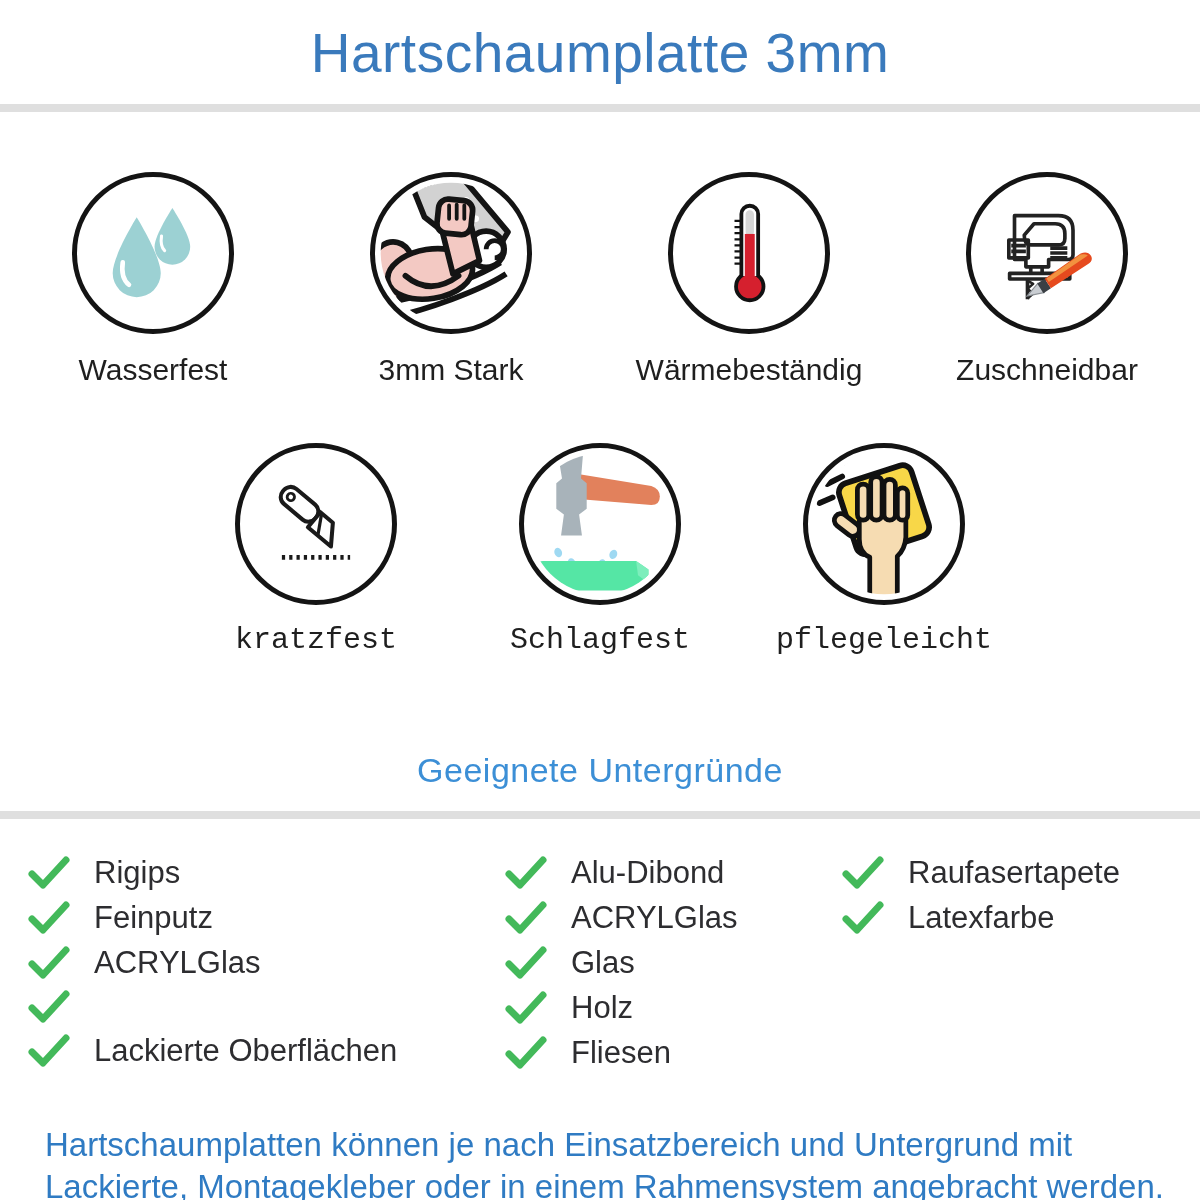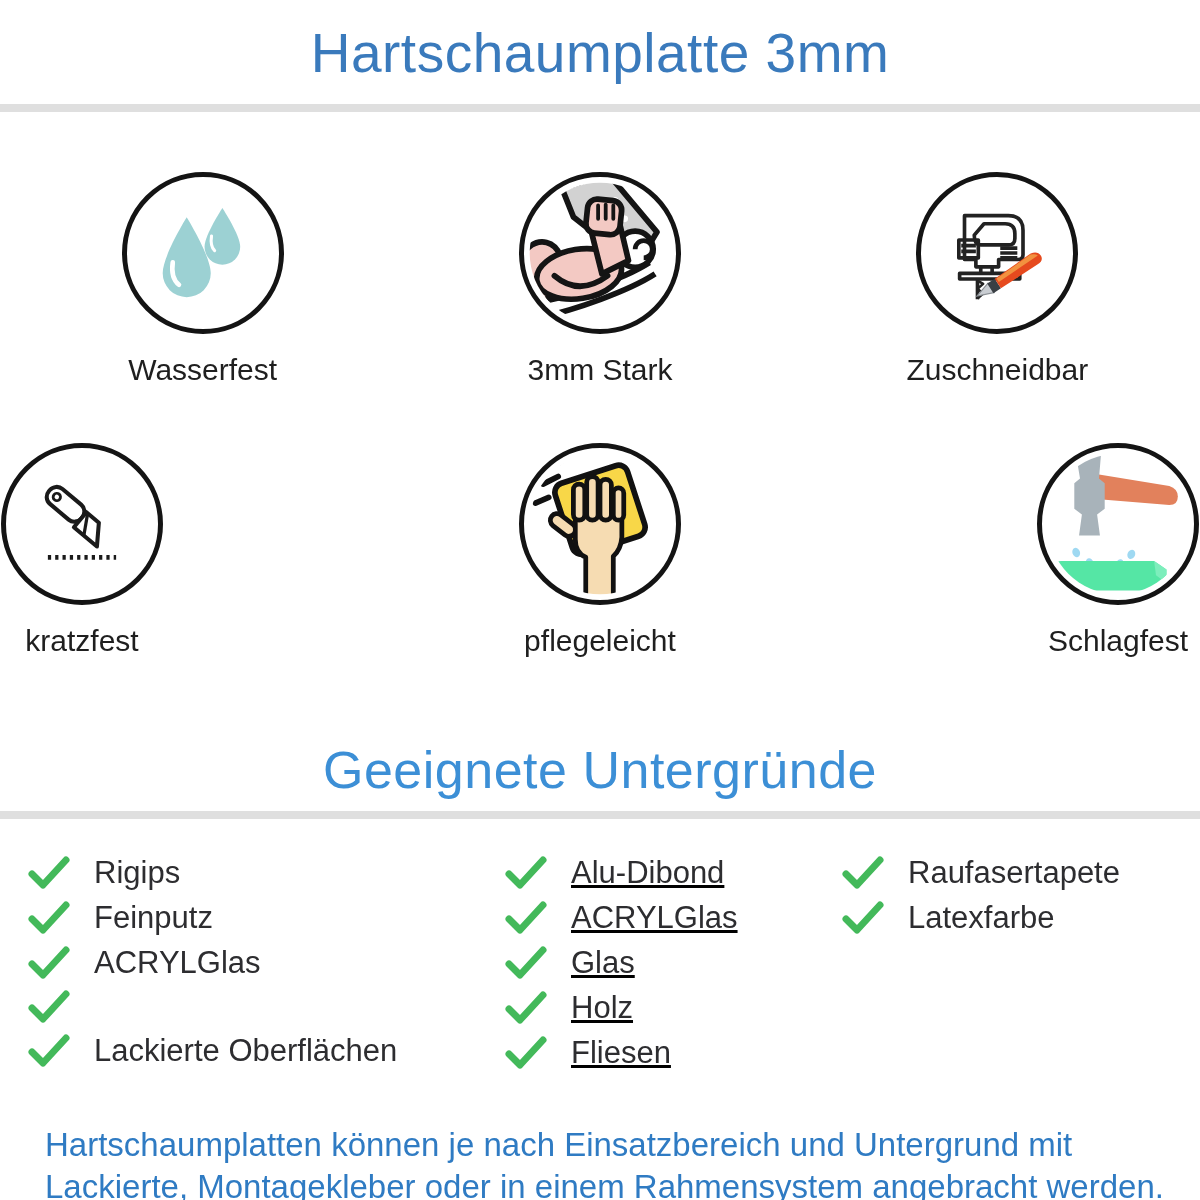--- a/index.html
+++ b/index.html
@@ -11,38 +11,38 @@
   .page-title{
     margin-top:26px;text-align:center;font-size:55px;line-height:54px;
     color:var(--title_blue,#3a7abc);letter-spacing:.5px;
   }
   .divider{height:8px;background:var(--divider_gray,#dfdfdf);width:1200px;}
   .divider.one{margin-top:24px;}
   .divider.two{margin-top:14px;}
   .features-row{display:flex;gap:12px;}
   .features-row.row1{margin-top:60px;padding:0 10px;}
   .features-row.row1 .feature{flex:1;}
-  .features-row.row2{margin-top:56px;justify-content:space-between;gap:120px;}
+  .features-row.row2{margin-top:56px;justify-content:center;gap:120px;font-family:Liberation Mono, monospace;}
   .features-row.row2 .feature{width:164px;}
   .feature{display:flex;flex-direction:column;align-items:center;}
   .icon-circle{
     width:152px;height:152px;border:5px solid #141414;border-radius:50%;
     background:#fff;display:flex;align-items:center;justify-content:center;overflow:hidden;
   }
   .feature-label{
     margin-top:18px;font-size:30px;line-height:35px;color:var(--label_dark,#1f1f1f);white-space:nowrap;
   }
   .section-title{
-    margin-top:86px;text-align:center;font-size:52px;line-height:53px;
+    margin-top:86px;text-align:center;font-size:34px;line-height:53px;
     color:var(--section_blue,#3c8fd6);letter-spacing:.5px;
   }
   .substrates{display:flex;margin-top:36px;padding-left:28px;}
   .substrate-col{list-style:none;margin:0;padding:0;}
   .substrate-col.c1{width:477px;}
-  .substrate-col.c2{width:337px;text-decoration:underline;}
+  .substrate-col.c2{width:337px;}
   .substrate-col li{
     display:flex;align-items:center;margin-bottom:9px;gap:24px;
     font-size:31px;color:#2d2d30;white-space:nowrap;
   }
   .check{flex:0 0 auto;}
   .footer-note{
     margin-top:44px;margin-left:45px;font-size:33px;line-height:42px;
     color:var(--footer_blue,#2f7bc3);
   }
 </style>
@@ -88,20 +88,41 @@
           <path d="M70 54 L100 46 L110 88 L82 102 Z" fill="#f3c9c3" stroke="#141414" stroke-width="6" stroke-linejoin="round"></path>
           <rect x="66" y="24" width="36" height="36" rx="10" transform="rotate(6 84 42)" fill="#f3c9c3" stroke="#141414" stroke-width="6"></rect>
           <path d="M78 30 V44 M86 29 V44 M94 30 V44" stroke="#141414" stroke-width="4" stroke-linecap="round"></path>
           <path d="M32 104 Q58 126 88 104" stroke="#141414" stroke-width="6" fill="none" stroke-linecap="round"></path>
         </g>
       </svg>
     </div>
     <div class="feature-label">3mm Stark</div>
   </div>
 
+  <div class="feature">
+    <div class="icon-circle">
+      <svg viewBox="0 0 160 160" width="122" height="122">
+        <circle cx="81" cy="124" r="18" fill="#d5202e" stroke="#121212" stroke-width="5"></circle>
+        <path d="M70 110 V29 a11 11 0 0 1 22 0 V110" fill="#ffffff" stroke="#121212" stroke-width="5"></path>
+        <rect x="75.5" y="24" width="11" height="34" rx="5.5" fill="#d6d6d6"></rect>
+        <rect x="74.5" y="55" width="13" height="58" fill="#d5202e"></rect>
+        <g stroke="#121212" stroke-width="3">
+          <line x1="61" y1="38" x2="72" y2="38"></line>
+            <line x1="61" y1="46" x2="72" y2="46"></line>
+          <line x1="61" y1="54" x2="72" y2="54"></line>
+            <line x1="61" y1="62" x2="72" y2="62"></line>
+          <line x1="61" y1="70" x2="72" y2="70"></line>
+            <line x1="61" y1="78" x2="72" y2="78"></line>
+          <line x1="61" y1="86" x2="72" y2="86"></line>
+            <line x1="61" y1="94" x2="72" y2="94"></line>
+        </g>
+      </svg>
+    </div>
+    <div class="feature-label">Wärmebeständig</div>
+  </div>
 
   <div class="feature">
     <div class="icon-circle">
       <svg viewBox="0 0 160 160" width="130" height="130">
         <g fill="none" stroke="#222222" stroke-width="4.5" stroke-linejoin="round">
           <path d="M40 34 H94 Q112 34 112 52 V82 Q112 88 106 88 H82 V97 H54 V88 H40 Z"></path>
           <path d="M64 44 H90 Q102 44 102 56 V62 Q102 70 94 70 H60 Q52 70 52 58 L64 44 Z"></path>
           <line x1="84" y1="74" x2="105" y2="74"></line>
             <line x1="84" y1="80" x2="105" y2="80"></line>
             <line x1="84" y1="86" x2="105" y2="86"></line>
@@ -134,45 +155,20 @@
         <g transform="rotate(40 72 66)" fill="#ffffff" stroke="#1a1a1a" stroke-width="5" stroke-linejoin="round">
           <rect x="30" y="54" width="52" height="24" rx="11"></rect>
           <polygon points="82,57 102,57 119,81 82,81"></polygon>
           <line x1="84" y1="57" x2="98" y2="81" stroke-width="4"></line>
           <circle cx="42" cy="66" r="4.5" stroke-width="3.5"></circle>
         </g>
         <line x1="38" y1="121" x2="122" y2="121" stroke="#1a1a1a" stroke-width="6" stroke-dasharray="4 5"></line>
       </svg>
     </div>
     <div class="feature-label">kratzfest</div>
-  </div>
-
-  <div class="feature">
-    <div class="icon-circle">
-      <svg viewBox="0 0 160 160" width="152" height="152">
-        <defs>
-            <clipPath id="clipHand">
-              <circle cx="80" cy="80" r="74"></circle>
-            </clipPath>
-          </defs>
-        <g clip-path="url(#clipHand)">
-          <path d="M20 38 l16 -8 M12 58 l14 -6 M30 20 l12 -8" stroke="#111111" stroke-width="6" stroke-linecap="round"></path>
-          <rect x="40" y="26" width="80" height="78" rx="10" transform="rotate(-18 80 65)" fill="#f8d748" stroke="#111111" stroke-width="6"></rect>
-          <g fill="#f6dcb2" stroke="#111111" stroke-width="5" stroke-linejoin="round">
-            <rect x="26" y="74" width="30" height="14" rx="7" transform="rotate(38 41 81)"></rect>
-            <path d="M54 66 L54 96 Q54 110 65 115 L65 158 L94 158 L94 114 Q102 107 103 94 L103 66 Z"></path>
-            <rect x="52" y="38" width="12" height="38" rx="6"></rect>
-            <rect x="66" y="30" width="12" height="46" rx="6"></rect>
-            <rect x="80" y="33" width="12" height="43" rx="6"></rect>
-            <rect x="94" y="42" width="11" height="34" rx="5.5"></rect>
-          </g>
-        </g>
-      </svg>
-    </div>
-    <div class="feature-label">pflegeleicht</div>
   </div>
 
   <div class="feature">
     <div class="icon-circle">
       <svg viewBox="0 0 160 160" width="152" height="152">
         <defs>
             <clipPath id="clipHammer">
               <circle cx="80" cy="80" r="74"></circle>
             </clipPath>
           </defs>
@@ -186,20 +182,45 @@
             <ellipse cx="82" cy="122" rx="4" ry="5" transform="rotate(15 82 122)"></ellipse>
             <ellipse cx="94" cy="112" rx="4" ry="5" transform="rotate(25 94 112)"></ellipse>
           </g>
           <path d="M10 128 Q10 119 20 119 L118 119 L131 128 L131 150 L10 150 Z" fill="#55e6a5"></path>
           <path d="M118 119 L131 128 L131 142 L120 134 Z" fill="#7deebc"></path>
         </g>
       </svg>
     </div>
     <div class="feature-label">Schlagfest</div>
   </div>
+
+  <div class="feature">
+    <div class="icon-circle">
+      <svg viewBox="0 0 160 160" width="152" height="152">
+        <defs>
+            <clipPath id="clipHand">
+              <circle cx="80" cy="80" r="74"></circle>
+            </clipPath>
+          </defs>
+        <g clip-path="url(#clipHand)">
+          <path d="M20 38 l16 -8 M12 58 l14 -6 M30 20 l12 -8" stroke="#111111" stroke-width="6" stroke-linecap="round"></path>
+          <rect x="40" y="26" width="80" height="78" rx="10" transform="rotate(-18 80 65)" fill="#f8d748" stroke="#111111" stroke-width="6"></rect>
+          <g fill="#f6dcb2" stroke="#111111" stroke-width="5" stroke-linejoin="round">
+            <rect x="26" y="74" width="30" height="14" rx="7" transform="rotate(38 41 81)"></rect>
+            <path d="M54 66 L54 96 Q54 110 65 115 L65 158 L94 158 L94 114 Q102 107 103 94 L103 66 Z"></path>
+            <rect x="52" y="38" width="12" height="38" rx="6"></rect>
+            <rect x="66" y="30" width="12" height="46" rx="6"></rect>
+            <rect x="80" y="33" width="12" height="43" rx="6"></rect>
+            <rect x="94" y="42" width="11" height="34" rx="5.5"></rect>
+          </g>
+        </g>
+      </svg>
+    </div>
+    <div class="feature-label">pflegeleicht</div>
+  </div>
 </div>
 
 <div class="section-title">Geeignete Untergründe</div>
 <div class="divider two"></div>
 
 <div class="substrates">
   <ul class="substrate-col c1">
     <li>
         <svg class="check" width="42" height="34" viewBox="0 0 42 34">
           <path d="M4 18 L15 29 L38 4" fill="none" stroke="#43b95a" stroke-width="7" stroke-linecap="round" stroke-linejoin="round"></path>

